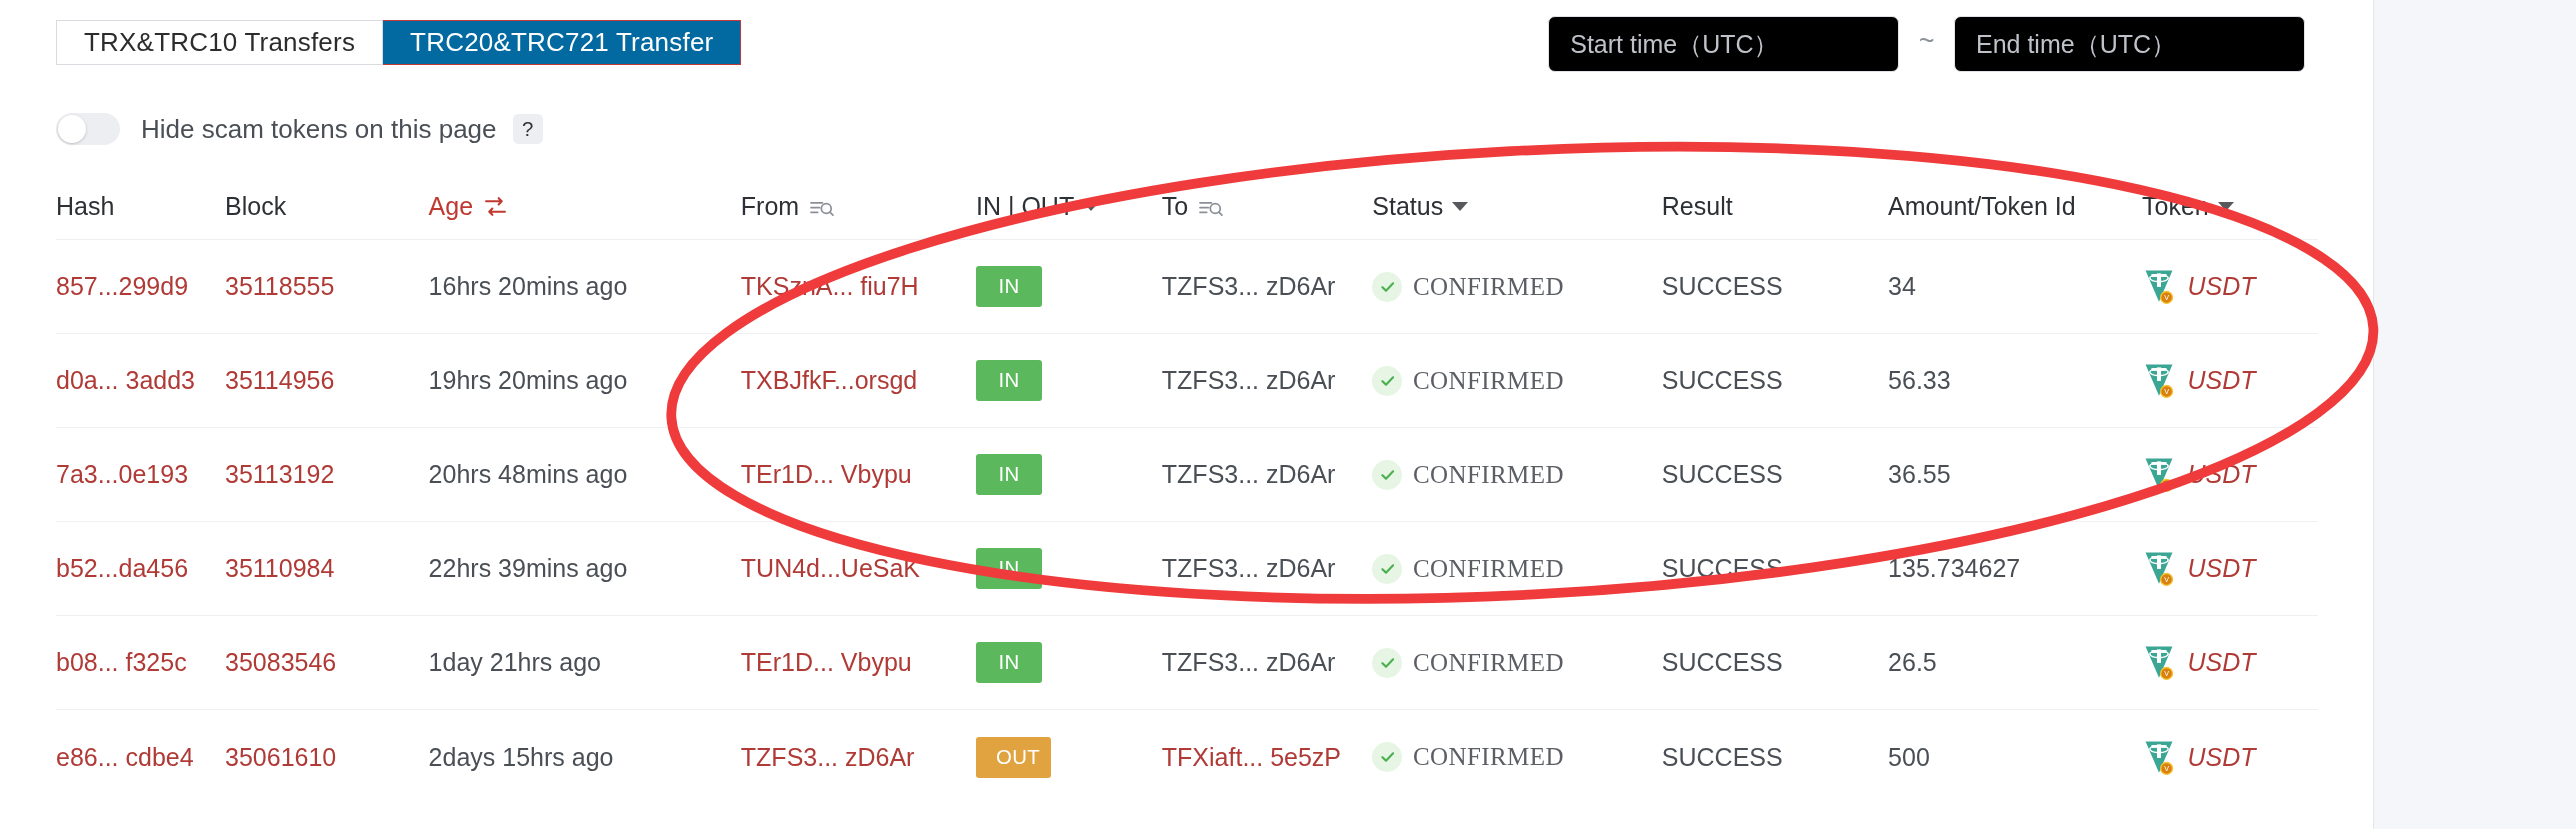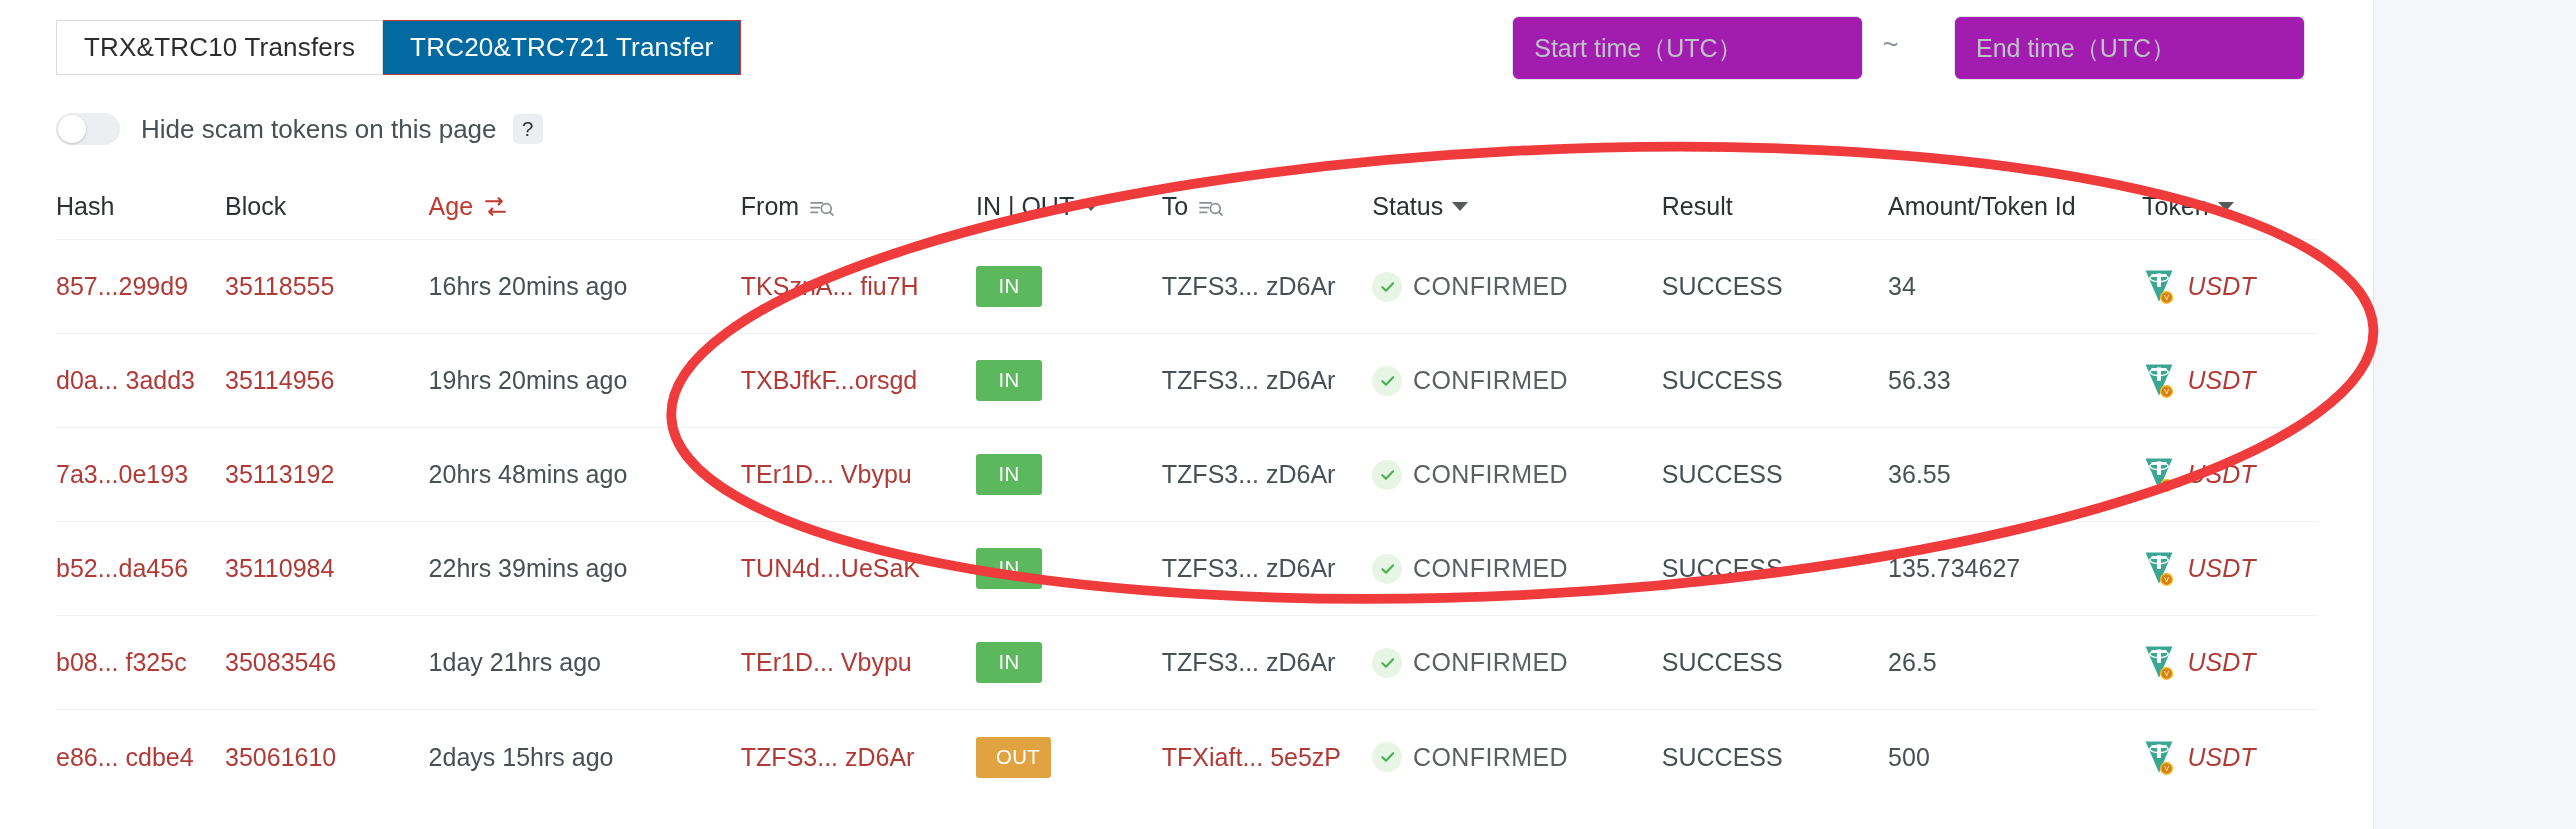--- a/index.html
+++ b/index.html
@@ -40,21 +40,21 @@
     left: 0; top: 0;
     width: 2374px;
     height: 105px;
   }
 
   .tabs {
     position: absolute;
     left: 56px;
     top: 20.4px;
     display: flex;
-    height: 55px;
+    height: 45px;
   }
   .tab {
     display: flex;
     align-items: center;
     justify-content: center;
     padding: 0 27px;
     font-size: 26px;
     color: #2c2c2c;
     background: #ffffff;
     border: 0.9px solid #d8dce1;
@@ -72,31 +72,30 @@
   .daterange {
     position: absolute;
     right: 69px;
     top: 16px;
     display: flex;
     align-items: center;
     gap: 19.5px;
   }
   .dateinput {
     width: 351px;
-    height: 64px;
+    height: 56px;
     border: 0.9px solid #dfe2e6;
     border-radius: 7px;
-    background: #a21caf;
+    background: #000000;
     font-size: 25px;
     color: #b9bdc3;
     padding: 0 21px;
     box-sizing: border-box;
     font-family: "Liberation Sans", sans-serif;
     outline: none;
-    margin-left: 36px;
   }
   .dateinput::placeholder { color: #bfc3c9; }
   .tilde {
     font-size: 27px;
     color: #8d9298;
     line-height: 1;
     margin-top: -5.3px;
   }
 
   
@@ -220,21 +219,21 @@
     width: 66px;
     height: 41px;
     border-radius: 3px;
     color: #ffffff;
     font-size: 20.4px;
     letter-spacing: 0.4px;
   }
   .badge.in  { background: #5cb85c; }
   .badge.out { background: #e0a340; padding-left: 9px; }
 
-  .status-wrap { display: flex; align-items: center; gap: 10.7px; }
+  .status-wrap { display: flex; align-items: center; gap: 10.7px; font-family: Liberation Serif, serif; }
   .check-circle {
     width: 30px; height: 30px;
     border-radius: 50%;
     background: #e7f5e5;
     display: flex; align-items: center; justify-content: center;
     flex: 0 0 auto;
   }
   .status-text { font-size: 25px; color: #5b5f64; letter-spacing: 0.4px;}
 
   .token-wrap { display: flex; align-items: center; gap: 11.5px; }

